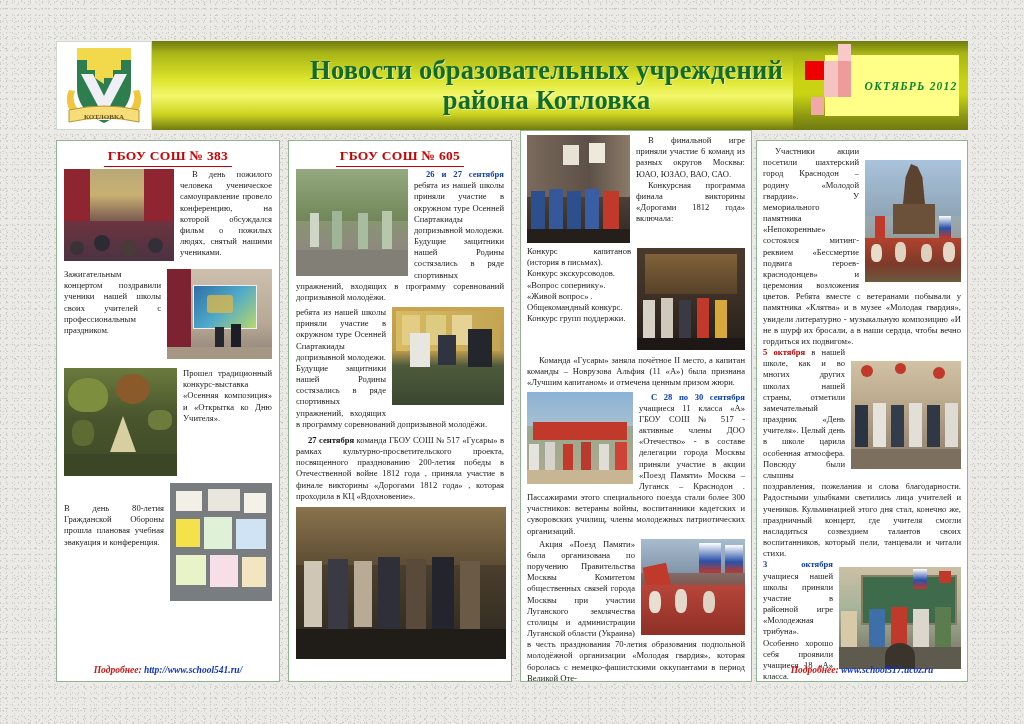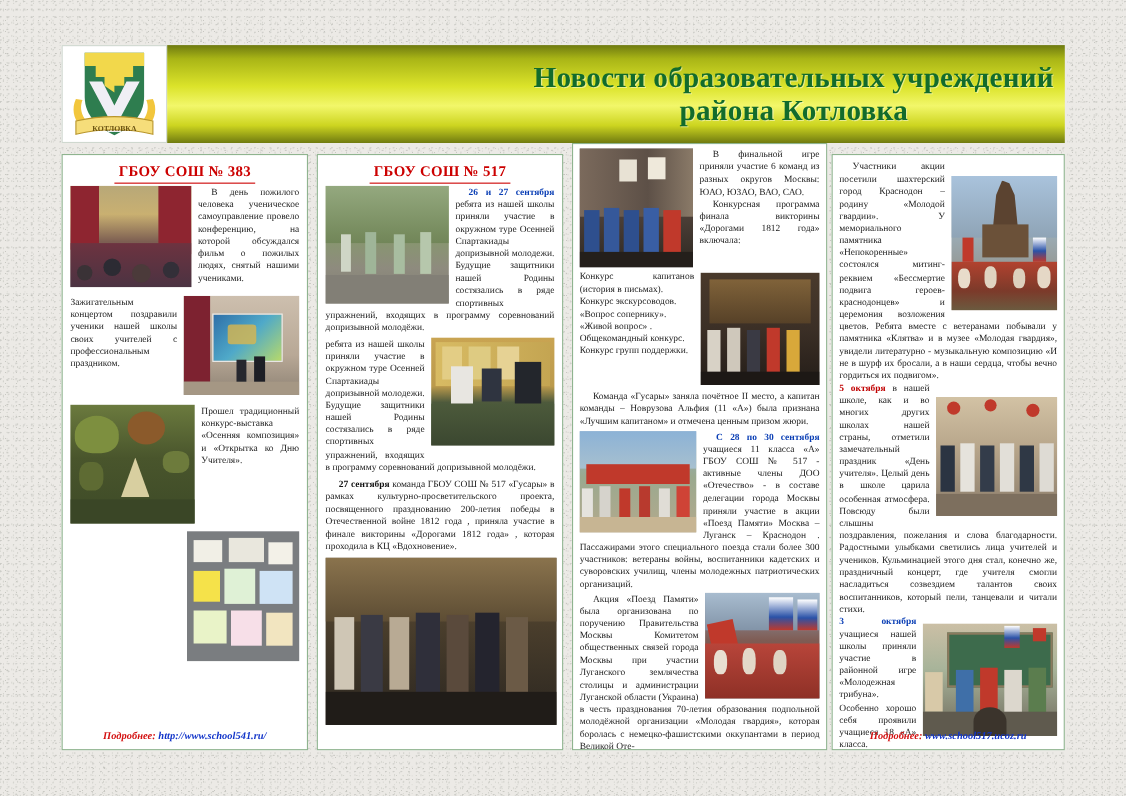--- a/index.html
+++ b/index.html
@@ -132,20 +132,32 @@
     </svg>
   </div>
 
   <div class="title-bar">
     <h1>
       <span>Новости образовательных учреждений</span><br>
       <span>района Котловка</span>
     </h1>
   </div>
 
+  <div class="date-box">
+    <div class="date-inner">
+      <span>ОКТЯБРЬ 2012</span>
+    </div>
+    <i class="sq" id="sq1"></i>
+    <i class="sq" id="sq2"></i>
+    <i class="sq" id="sq3"></i>
+    <i class="sq" id="sq4"></i>
+    <i class="sq" id="sq5"></i>
+    <i class="sq" id="sq6"></i>
+    <i class="sq" id="sq7"></i>
+  </div>
 </div>
 
 <div class="panel" id="col1">
   <div class="col-head">
     <span>ГБОУ СОШ № 383</span>
     <div class="rule"></div>
   </div>
 
   <div class="pad">
     <div class="ph fl" style="width:110px;height:92px;background:linear-gradient(180deg,#b8a878 0%,#c9b071 28%,#7d5f52 55%,#5b4a52 100%);">
@@ -186,32 +198,33 @@
       <div style="position:absolute;left:6px;top:8px;width:26px;height:20px;background:#f1efe6;"></div>
       <div style="position:absolute;left:38px;top:6px;width:32px;height:22px;background:#e9e7dd;"></div>
       <div style="position:absolute;left:74px;top:10px;width:22px;height:20px;background:#f3f1e8;"></div>
       <div style="position:absolute;left:6px;top:36px;width:24px;height:28px;background:#f5e24a;"></div>
       <div style="position:absolute;left:34px;top:34px;width:28px;height:32px;background:#dff1d6;"></div>
       <div style="position:absolute;left:66px;top:36px;width:30px;height:30px;background:#cfe3f5;"></div>
       <div style="position:absolute;left:6px;top:72px;width:30px;height:30px;background:#e9f3c8;"></div>
       <div style="position:absolute;left:40px;top:72px;width:28px;height:32px;background:#f7dfe8;"></div>
       <div style="position:absolute;left:72px;top:74px;width:24px;height:30px;background:#f2e5c0;"></div>
     </div>
+    <div class="body-txt jc" style="margin-top:24px;">В день 80-летия Гражданской Обороны прошла плановая учебная эвакуация и конференция.</div>
     <div class="clr"></div>
   </div>
 
   <div class="footer-link">
     <span class="lbl">Подробнее:</span>
     <span class="url">http://www.school541.ru/</span>
   </div>
 </div>
 
 <div class="panel" id="col2">
   <div class="col-head">
-    <span>ГБОУ СОШ № 517</span>
+    <span>ГБОУ СОШ № 605</span>
     <div class="rule"></div>
   </div>
 
   <div class="pad">
     <div class="ph fl" style="width:112px;height:107px;background:linear-gradient(180deg,#9fae86 0%,#86996c 40%,#8e8b7e 70%,#7e7b73 100%);">
       <div style="position:absolute;left:0;top:0;width:112px;height:52px;background:linear-gradient(180deg,#93a87e,#6f8456);opacity:.9;"></div>
       <div style="position:absolute;left:14px;top:44px;width:9px;height:34px;background:#cfd6c6;"></div>
       <div style="position:absolute;left:36px;top:42px;width:10px;height:38px;background:#9fb598;"></div>
       <div style="position:absolute;left:62px;top:44px;width:10px;height:36px;background:#a8bda0;"></div>
       <div style="position:absolute;left:86px;top:42px;width:10px;height:38px;background:#b6c7ac;"></div>

